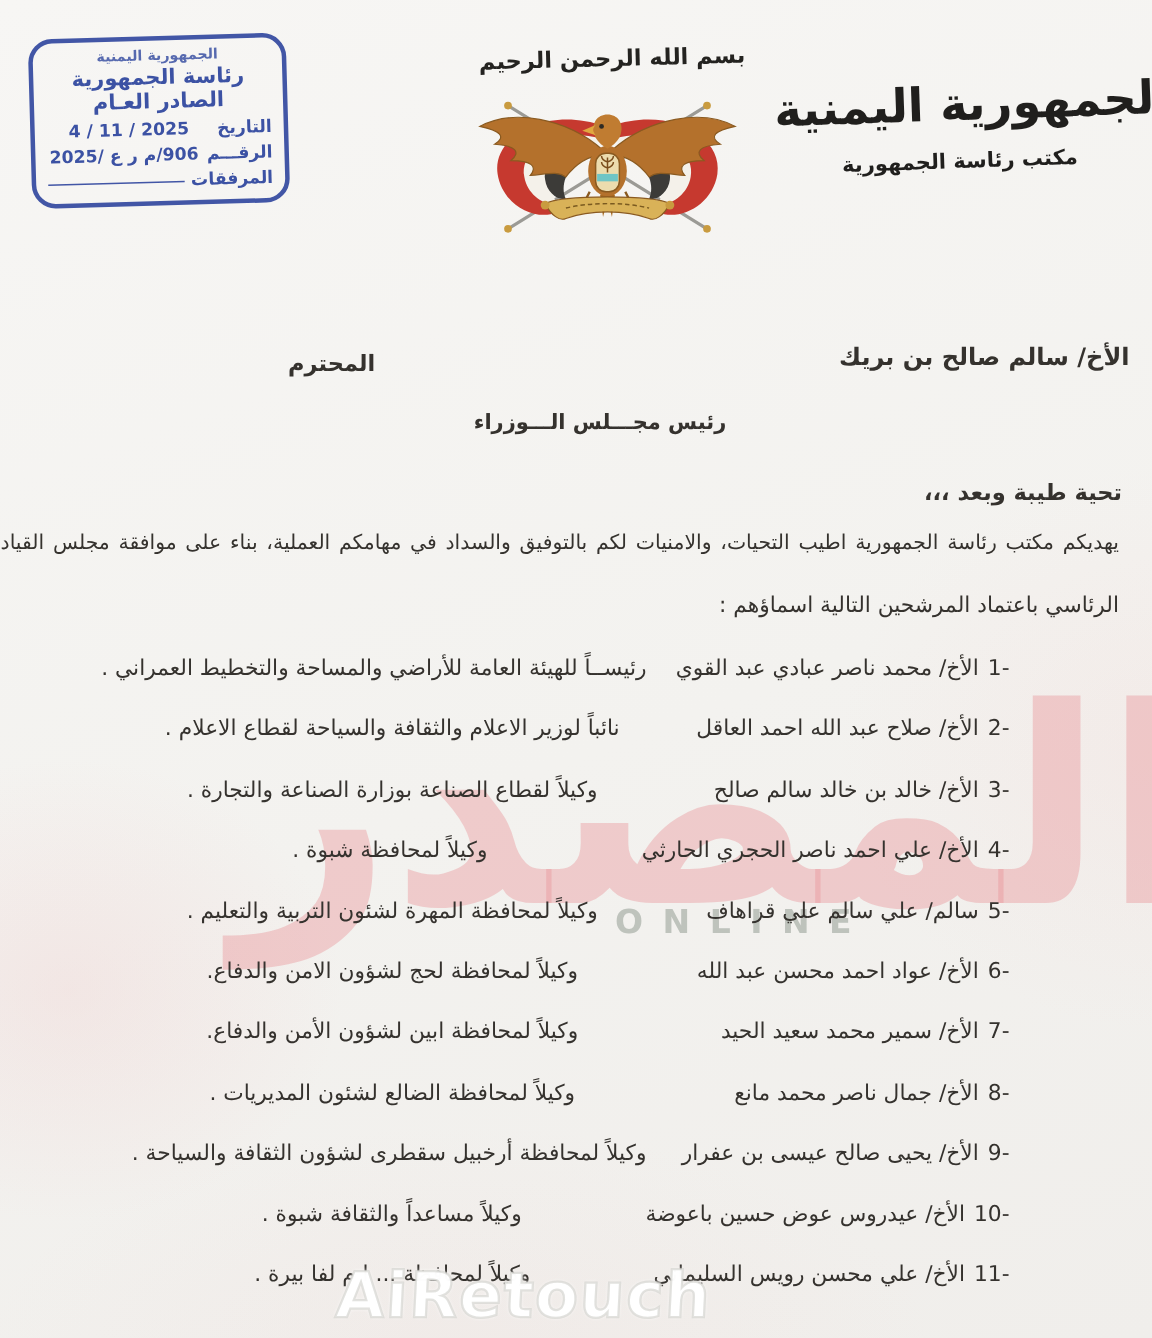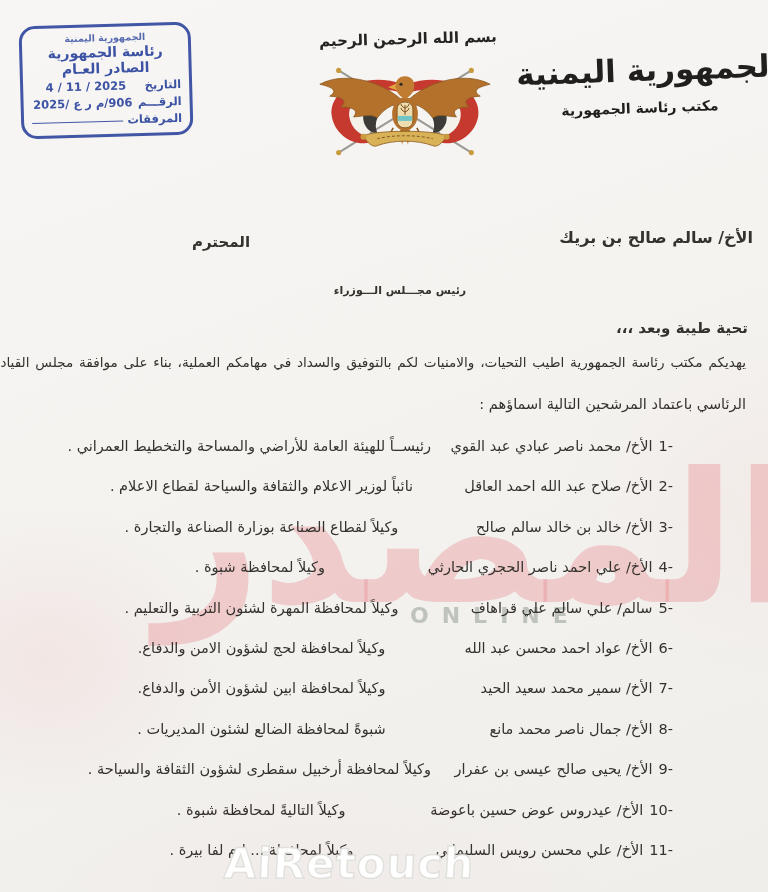--- a/index.html
+++ b/index.html
@@ -30,22 +30,22 @@
   .bismillah{position:absolute;left:302px;top:30px;width:212px;text-align:center;
     font-size:15px;font-weight:bold;color:#242320;transform:rotate(-1.5deg);white-space:nowrap;}
   .emblem{position:absolute;left:306px;top:56px;width:198px;height:110px;}
   .brand{position:absolute;left:516px;top:52px;width:248px;text-align:center;color:#201f1d;}
   .brand .t{font-size:31px;font-weight:bold;letter-spacing:-1px;white-space:nowrap;transform:rotate(-2deg);}
   .brand .s{font-size:14px;font-weight:bold;margin-top:12px;transform:rotate(-2deg);}
   
   .ar{direction:rtl;}
   .addressee{position:absolute;top:228px;right:15px;font-size:16px;font-weight:bold;white-space:nowrap;text-align:center;}
   .honorific{position:absolute;top:233px;left:192px;font-size:15px;font-weight:bold;}
-  .addr-title{position:absolute;top:284px;left:400px;transform:translateX(-50%);
-    font-size:11px;font-weight:bold;white-space:nowrap;}
+  .addr-title{position:absolute;top:274px;left:400px;transform:translateX(-50%);
+    font-size:14px;font-weight:bold;white-space:nowrap;}
   .salutation{position:absolute;top:319px;right:20px;font-size:15px;font-weight:bold;white-space:nowrap;margin-left:22px;}
   .body1{position:absolute;top:354px;right:22px;font-size:13.6px;white-space:nowrap;word-spacing:1.5px;}
   .body2{position:absolute;top:396px;right:22px;font-size:14.5px;white-space:nowrap;}
   
   .list{position:absolute;top:438px;right:95px;left:92px;display:flex;flex-direction:column;}
   .item{display:flex;direction:rtl;align-items:baseline;height:40.4px;}
   .item .name{flex:0 0 242px;display:flex;direction:rtl;gap:6px;font-size:14.5px;white-space:nowrap;}
   .item .num{direction:ltr;unicode-bidi:isolate;}
   .item .pos{flex:1;font-size:14.5px;text-align:center;white-space:nowrap;overflow:visible;}
   
@@ -192,35 +192,35 @@
             <span class="num">7-</span>
             <span>الأخ/ سمير محمد سعيد الحيد</span>
           </span>
           <span class="pos">وكيلاً لمحافظة ابين لشؤون الأمن والدفاع.</span>
         </div>
         <div class="item">
           <span class="name">
             <span class="num">8-</span>
             <span>الأخ/ جمال ناصر محمد مانع</span>
           </span>
-          <span class="pos">شبوةً لمحافظة الضالع لشئون المديريات .</span>
+          <span class="pos">وكيلاً لمحافظة الضالع لشئون المديريات .</span>
         </div>
         <div class="item">
           <span class="name">
             <span class="num">9-</span>
             <span>الأخ/ يحيى صالح عيسى بن عفرار</span>
           </span>
           <span class="pos">وكيلاً لمحافظة أرخبيل سقطرى لشؤون الثقافة والسياحة .</span>
         </div>
         <div class="item">
           <span class="name">
             <span class="num">10-</span>
             <span>الأخ/ عيدروس عوض حسين باعوضة</span>
           </span>
-          <span class="pos">وكيلاً التاليةً لمحافظة شبوة .</span>
+          <span class="pos">وكيلاً مساعداً والثقافة شبوة .</span>
         </div>
         <div class="item">
           <span class="name">
             <span class="num">11-</span>
             <span>الأخ/ علي محسن رويس السليماني</span>
           </span>
           <span class="pos">وكيلاً لمحافظة ... ا م لفا بيرة .</span>
         </div>
       </div>
 

